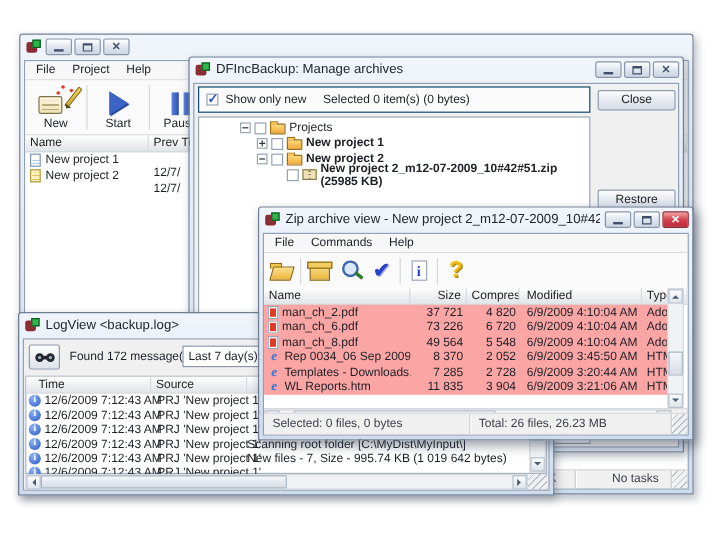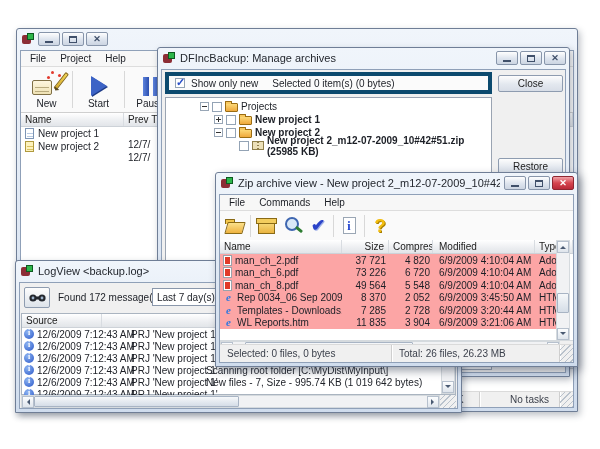--- a/index.html
+++ b/index.html
@@ -111,21 +111,21 @@
   .i-info::before{content:"i";font:bold 12px/12px "Liberation Serif",serif;color:#1b3fd0;}
   .i-help{font:bold 19px/19px "Liberation Sans",sans-serif;color:#f2bd0f;text-shadow:1px 1px 0 #a97f00;}
 
   
   .mlist{position:absolute;left:0;right:0;top:62px;bottom:40px;background:#fff;}
   .mrow{display:flex;align-items:center;height:13px;padding-left:4px;gap:4px;}
   .mprev{position:absolute;left:107px;margin-top:21px;}
   .mlog{position:absolute;left:0;right:0;bottom:16px;height:23px;background:#fff;border-top:1px solid #c6cdd6;}
 
   
-  .mg-strip{position:absolute;left:3px;top:2px;width:327px;height:22px;border:4px solid #0c4a6e;background:#fbfbfb;
+  .mg-strip{position:absolute;left:3px;top:2px;width:327px;height:22px;border:1px solid #0c4a6e;background:#fbfbfb;
       display:flex;align-items:center;padding-left:6px;gap:6px;}
   .mg-tree{position:absolute;left:3px;top:27px;width:327px;bottom:2px;background:#fff;border:1px solid #9aa4b2;padding-top:2px;}
   .trow{display:flex;align-items:center;height:13px;gap:3px;padding-left:4px;margin-left:30px;}
   .bold{font-weight:bold;}
   .btn{position:absolute;width:65px;height:17px;border:1px solid #8e9cb0;border-radius:2px;
       background:linear-gradient(#fdfdfd,#e3e8ef 55%,#d8dee7);display:flex;align-items:center;justify-content:center;color:#222;}
 
   
   .zhead{position:absolute;left:0;right:0;top:45px;height:14px;}
   .zrows{position:absolute;left:0;right:17px;top:59px;height:75px;background:#fca5a5;}
@@ -293,20 +293,21 @@
               <circle cx="13" cy="6" r="1.4" fill="#9fb4cc"></circle>
           </svg>
         </div>
         <span style="position:absolute;left:38px;top:9px;">Found 172 message(s)</span>
         <div class="lv-combo">
           <span>Last 7 day(s):</span>
         </div>
       </div>
       <div class="lv-list">
         <div class="lhead" style="height:14px;">
+          <span class="hc" style="width:104px;padding-left:10px;">Time</span>
           <span class="hc" style="width:80px;">Source</span>
           <span class="hc" style="flex:1;"></span>
         </div>
         <div class="lvrow">
           <span class="inf"></span>
           <span>12/6/2009 7:12:43 AM</span>
           <span class="lv-src">PRJ 'New project 1'</span>
           <span class="lv-msg"></span>
         </div>
         <div class="lvrow">

